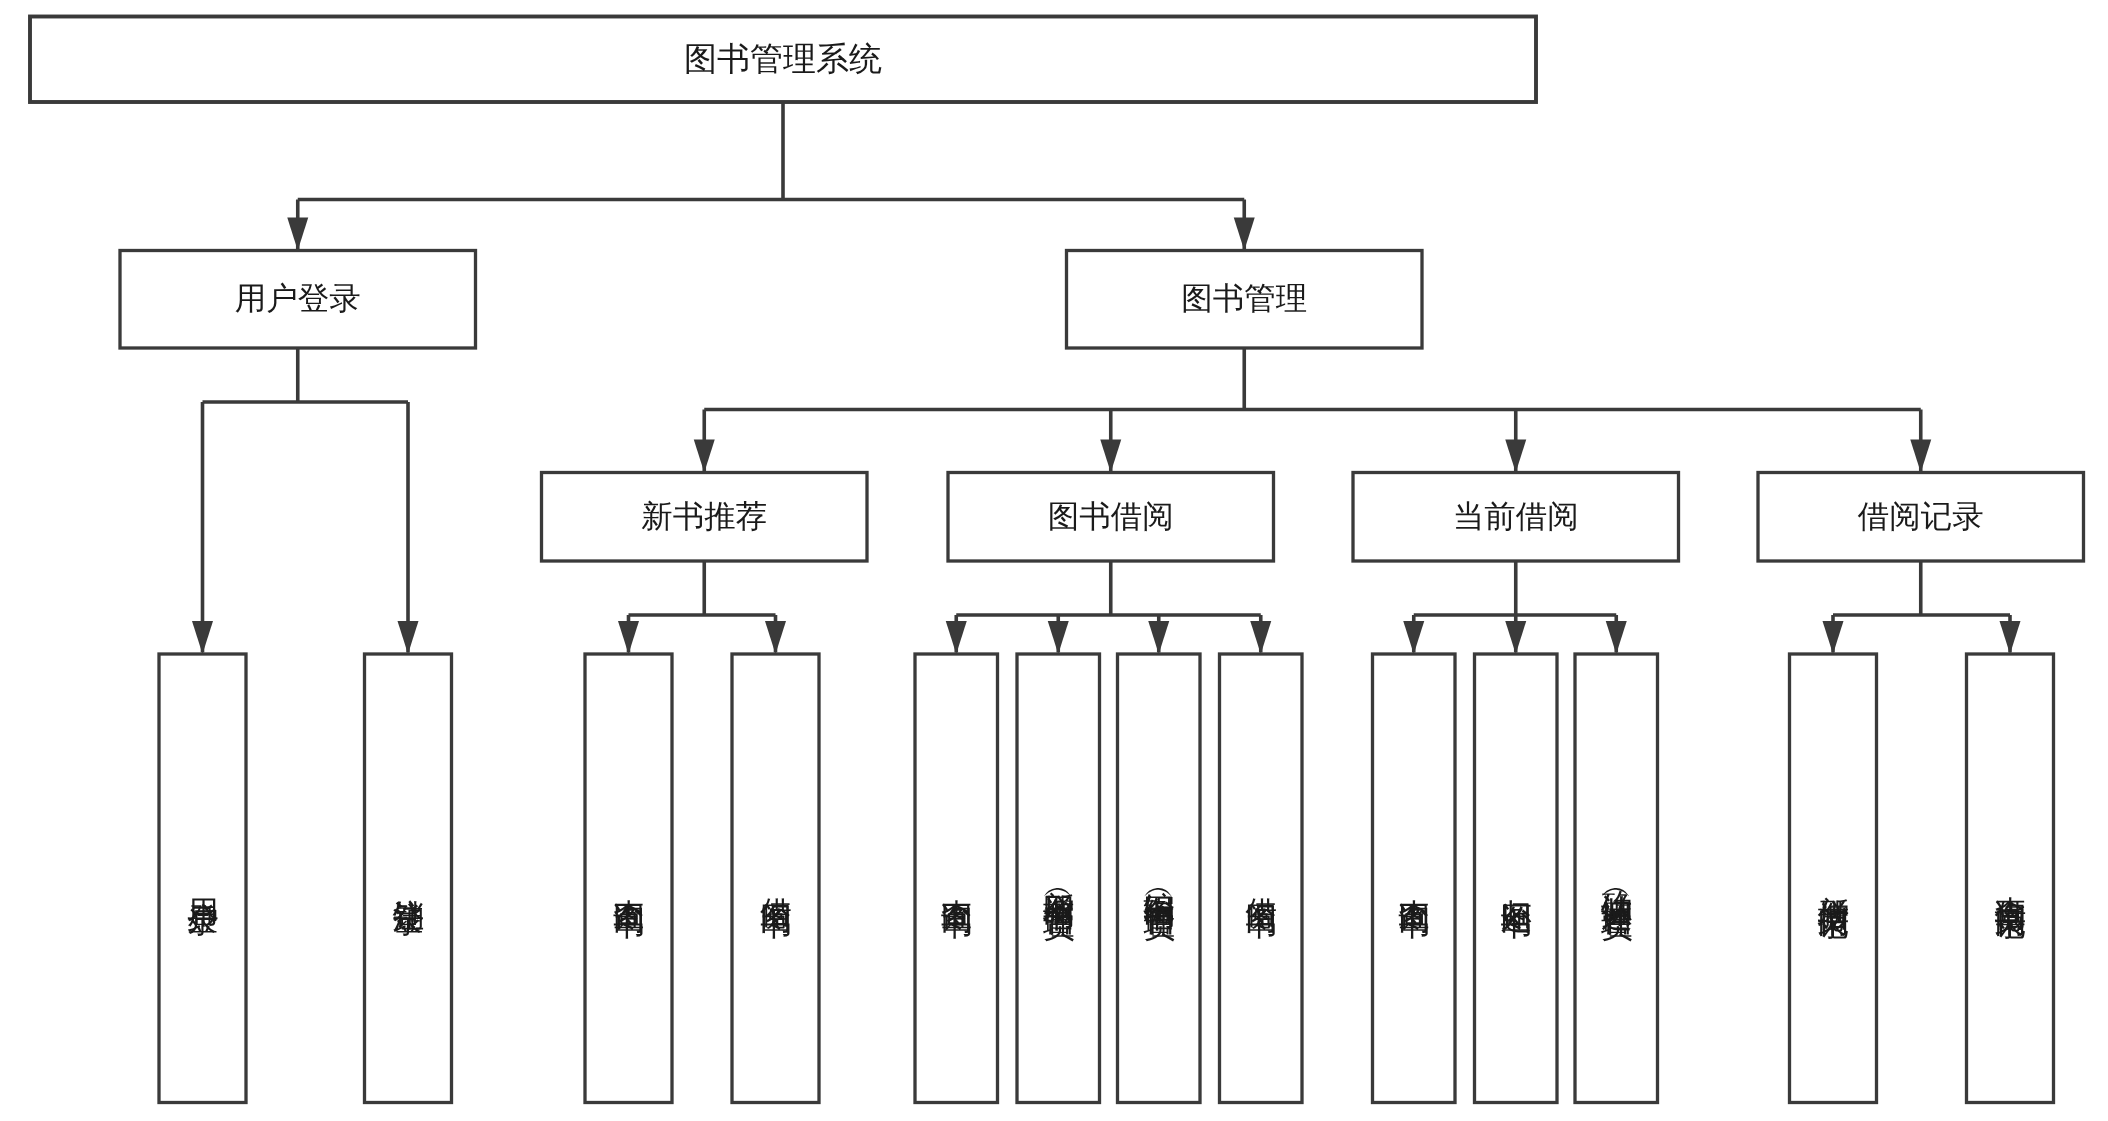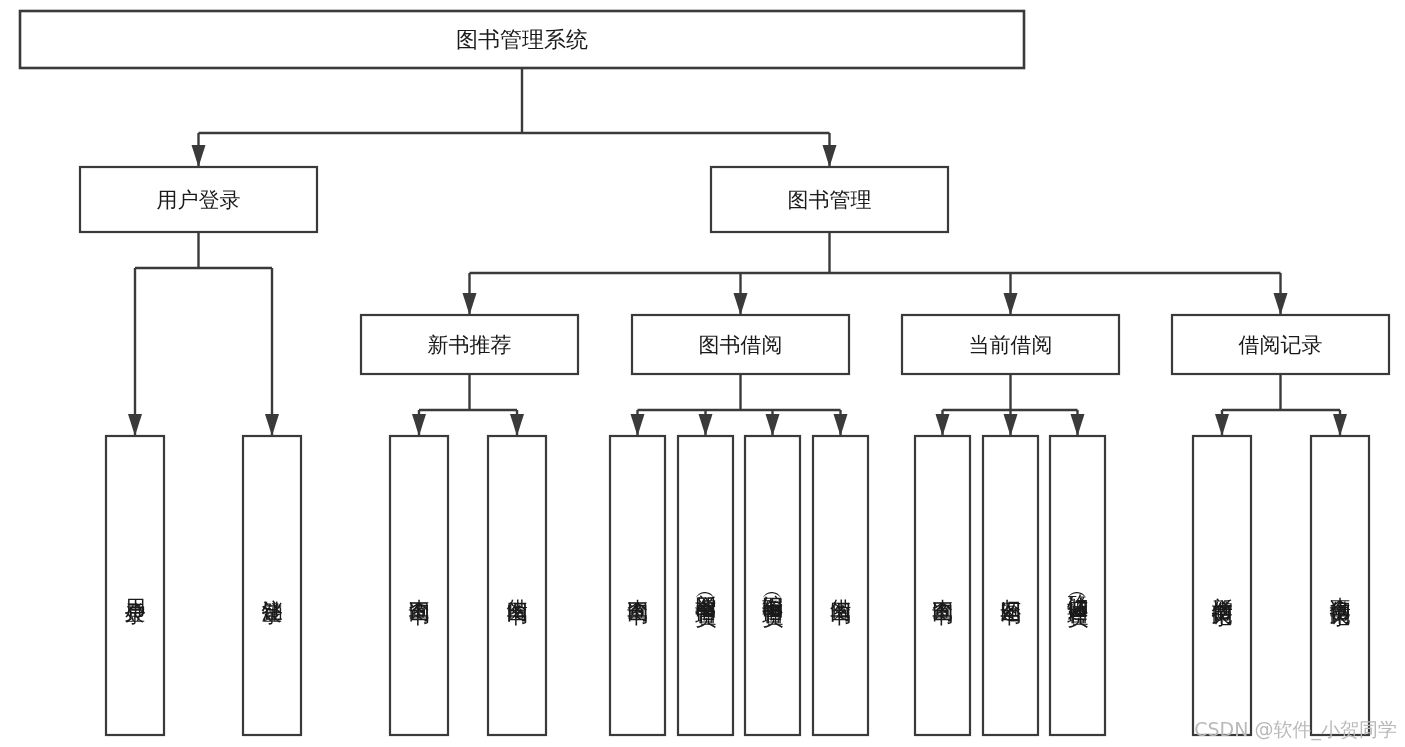--- a/index.html
+++ b/index.html
@@ -186,14 +186,13 @@
       <div class="leaf-label-wrap" style="left: 678px; top: 436px; width: 55px; height: 299px;">新增图书（管理员）</div>
       <div class="leaf-label-wrap" style="left: 745px; top: 436px; width: 55px; height: 299px;">编辑图书（管理员）</div>
       <div class="leaf-label-wrap" style="left: 813px; top: 436px; width: 55px; height: 299px;">借阅图书</div>
       <div class="leaf-label-wrap" style="left: 915px; top: 436px; width: 55px; height: 299px;">查询图书</div>
       <div class="leaf-label-wrap" style="left: 983px; top: 436px; width: 55px; height: 299px;">归还图书</div>
       <div class="leaf-label-wrap" style="left: 1050px; top: 436px; width: 55px; height: 299px;">确认归还（管理员）</div>
       <div class="leaf-label-wrap" style="left: 1193px; top: 436px; width: 58px; height: 299px;">新增借阅记录</div>
       <div class="leaf-label-wrap" style="left: 1311px; top: 436px; width: 58px; height: 299px;">查询借阅记录</div>
     </div>
 
-  <div class="watermark">CSDN @软件_小贺同学</div>
 </div>
 
 </body></html>

